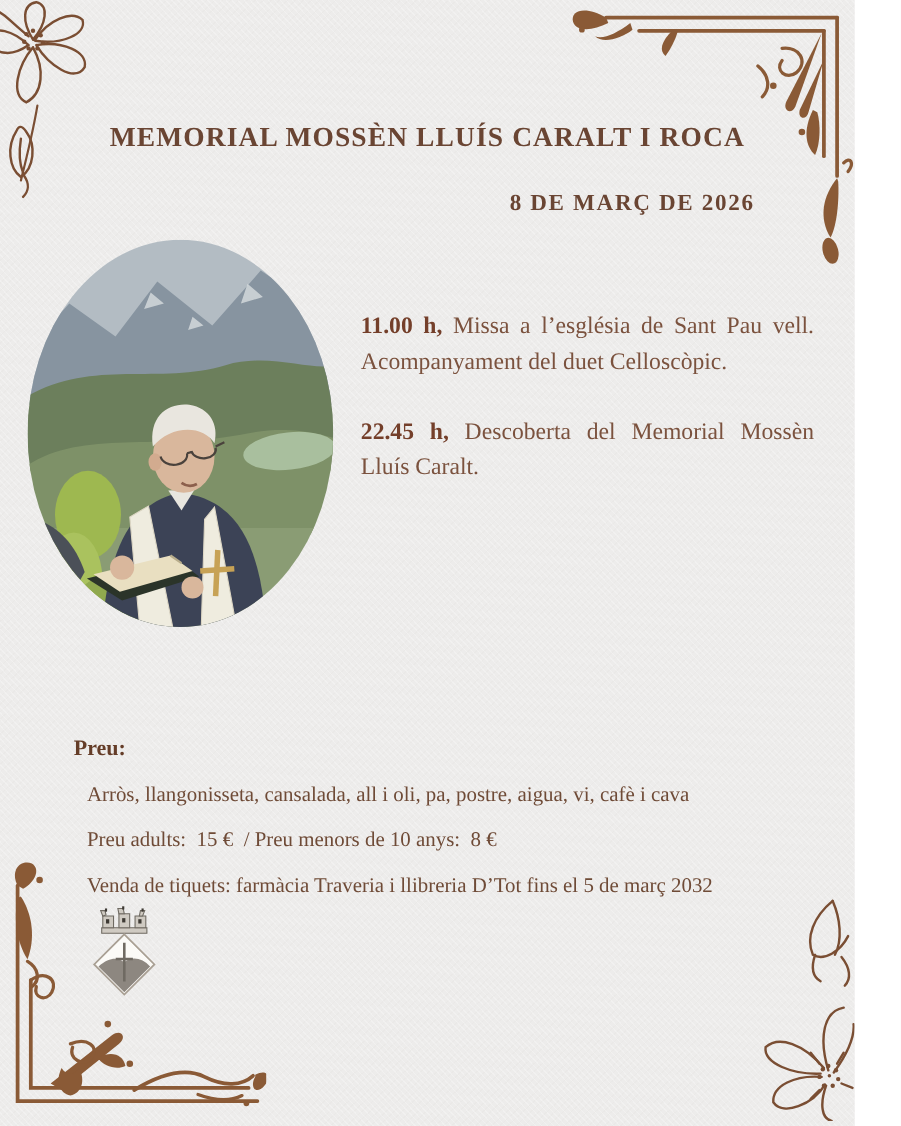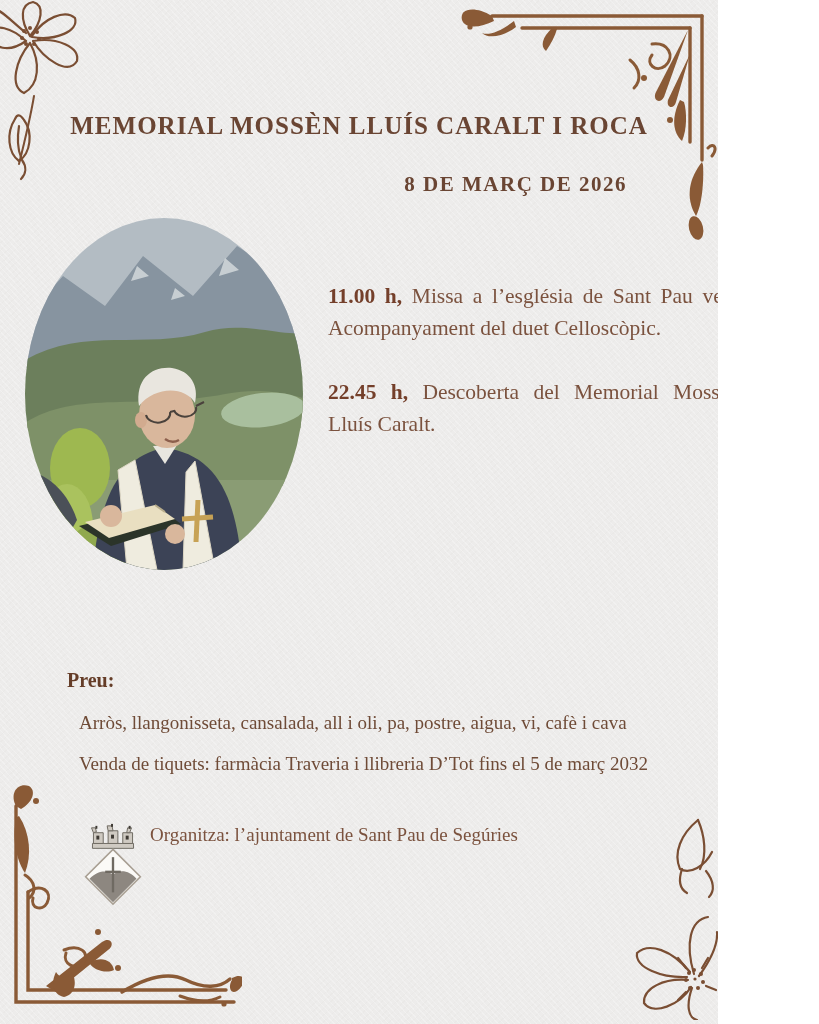--- a/index.html
+++ b/index.html
@@ -1,18 +1,18 @@
 <!DOCTYPE html>
 <html><head>
 <meta charset="utf-8">
 <style>
   html,body{margin:0;padding:0;}
   .canvas{
     position:relative;
-    width:718px;height:1024px;
+    width:777px;height:1024px;
     background-color:#edeceb;
     background-image:repeating-linear-gradient(47deg, rgba(255,255,255,.25) 0 1px, transparent 1px 4px),
                      repeating-linear-gradient(-43deg, rgba(150,140,125,.03) 0 1px, transparent 1px 5px);
     overflow:hidden;
     font-family:"Liberation Serif","DejaVu Serif",serif;
   }
   .ornament{position:absolute;pointer-events:none;}
   .tl{left:0;top:0;}
   .tr{right:0;top:0;}
   .bl{left:0;bottom:0;}
@@ -213,20 +213,21 @@
   </div>
 
   <div class="schedule">
     <p class="sched-item"><b>11.00 h,</b> <span>Missa a l’església de Sant Pau vell. Acompanyament del duet Celloscòpic.</span></p>
     <p class="sched-item"><b>22.45 h,</b> <span>Descoberta del Memorial Mossèn Lluís Caralt.</span></p>
   </div>
 
   <div class="dinner">
     <h3>Preu:</h3>
     <p>Arròs, llangonisseta, cansalada, all i oli, pa, postre, aigua, vi, cafè i cava</p>
+    <p class="pre">Preu adults:  15 €  / Preu menors de 10 anys:  8 €</p>
     <p>Venda de tiquets: farmàcia Traveria i llibreria D’Tot fins el 5 de març 2032</p>
   </div>
 
   <div class="credits-crest">
     <svg viewBox="0 0 66 90">
       <g fill="#cfcac2" stroke="#6f6a62" stroke-width="1">
         <path d="M12,24 h42 v5 h-42 Z"></path>
         <path d="M13,13 h10 v11 h-10 Z M28,11 h10 v13 h-10 Z M43,13 h10 v11 h-10 Z"></path>
         <path d="M13,13 l-2,-5 h4 l1,4 Z M28,11 l-1,-5 h5 l1,5 Z M48,8 h4 l-2,5 h-3 Z"></path>
       </g>
@@ -240,16 +241,15 @@
       </g>
       <path d="M33,30 L61,58 L33,86 L5,58 Z" fill="#fbfaf7" stroke="#a89f93" stroke-width="1.6"></path>
       <path d="M9,60 C20,50 28,52 33,56 C40,50 50,52 57,60 L33,84 Z" fill="#8d8780"></path>
       <g stroke="#6f6a62" stroke-width="2.4" fill="none">
         <path d="M33,38 V74"></path>
         <path d="M25,53 H41"></path>
       </g>
     </svg>
   </div>
   <div class="credits-text">
-    <p>Organitza: l’ajuntament de Sant Pau de Segúries</p>
   </div>
 
 </div>
 
 </body></html>

